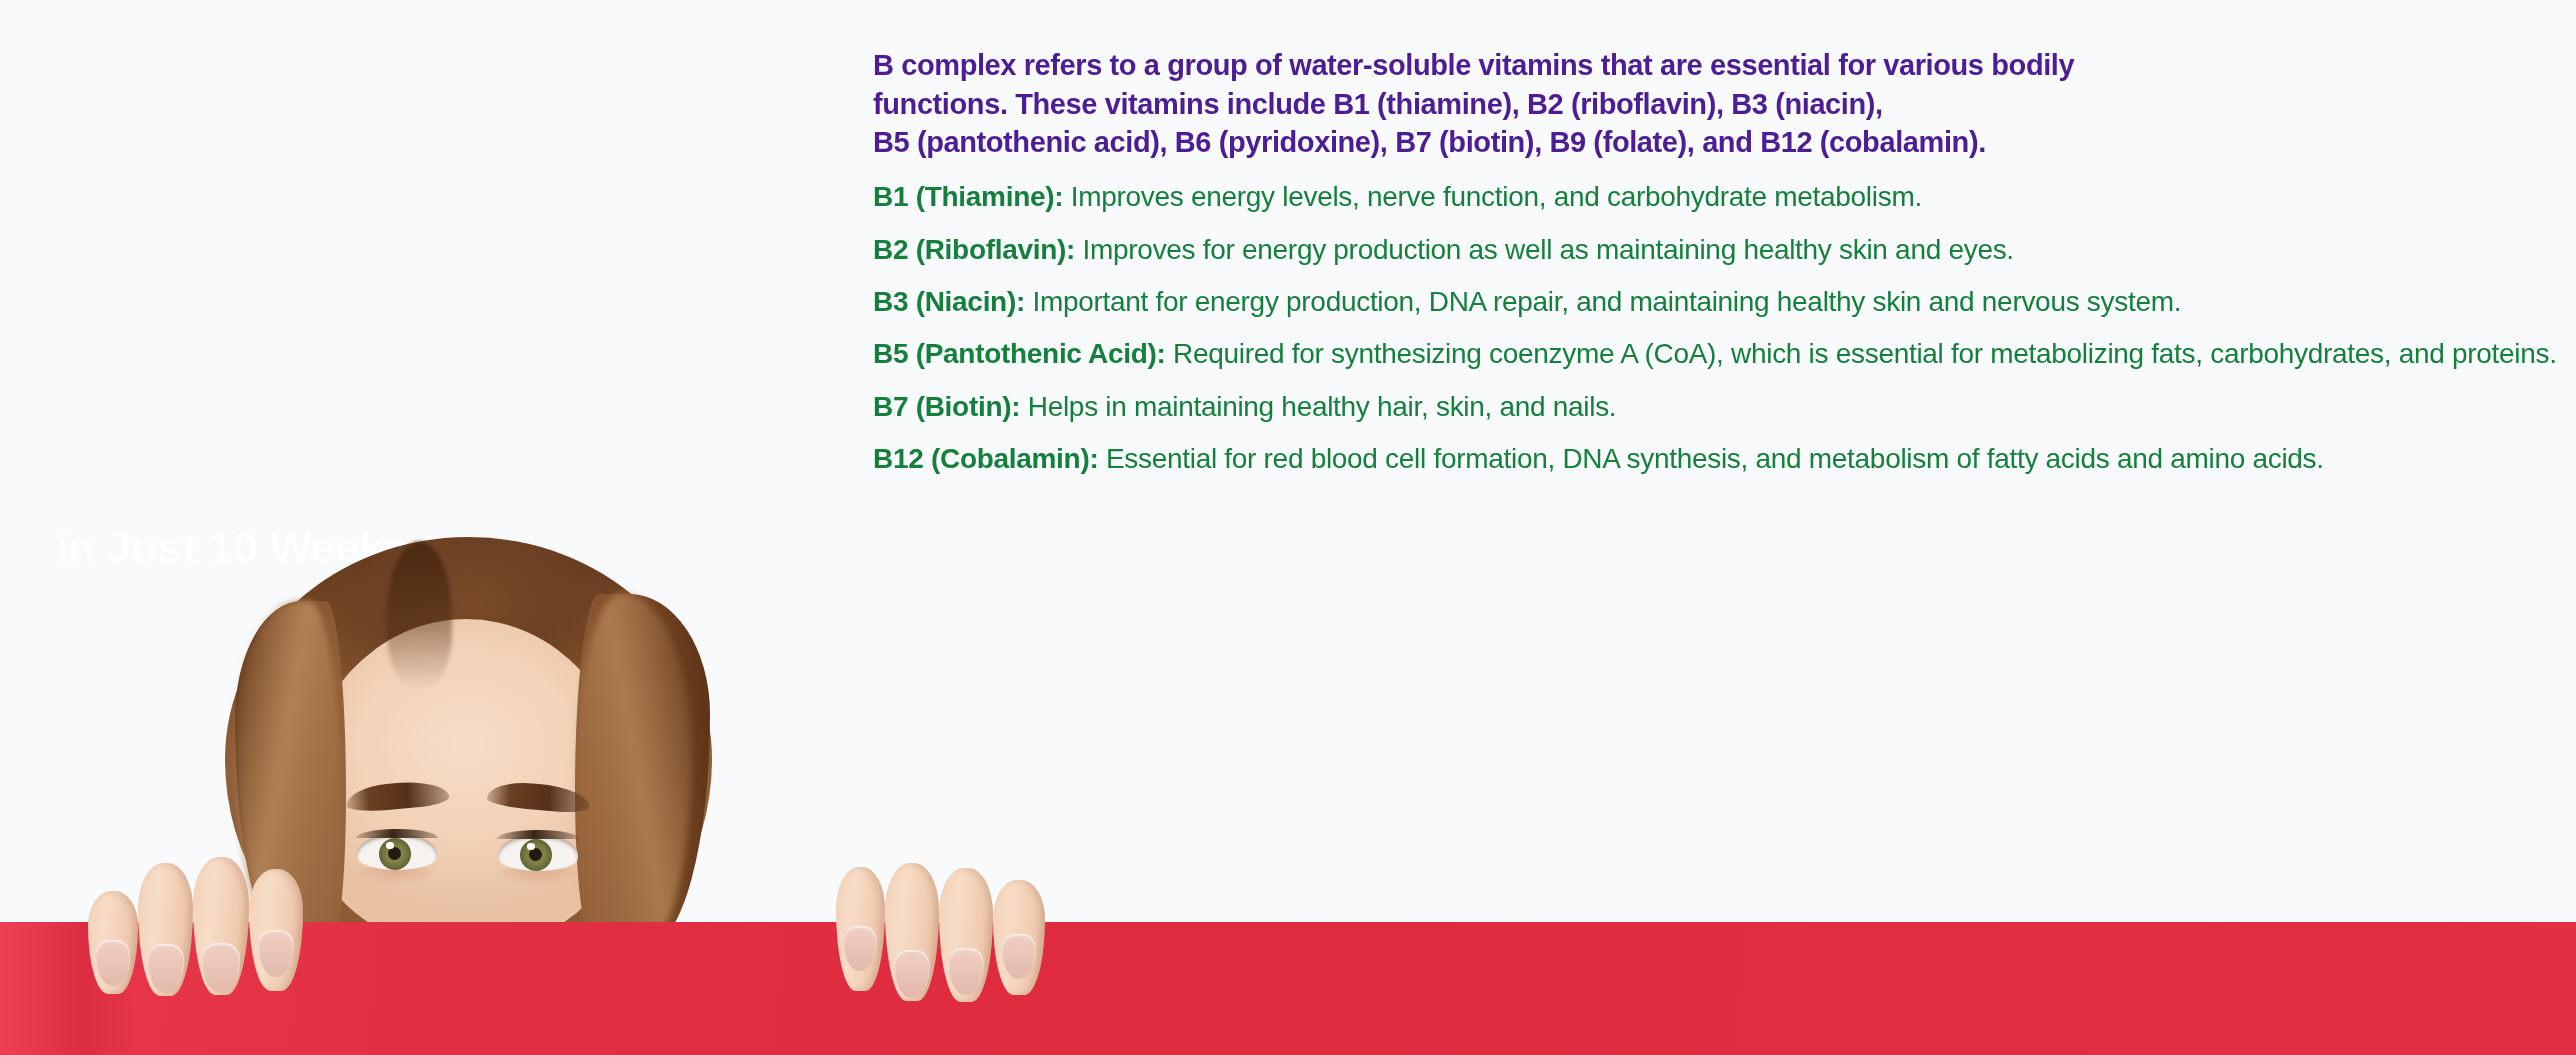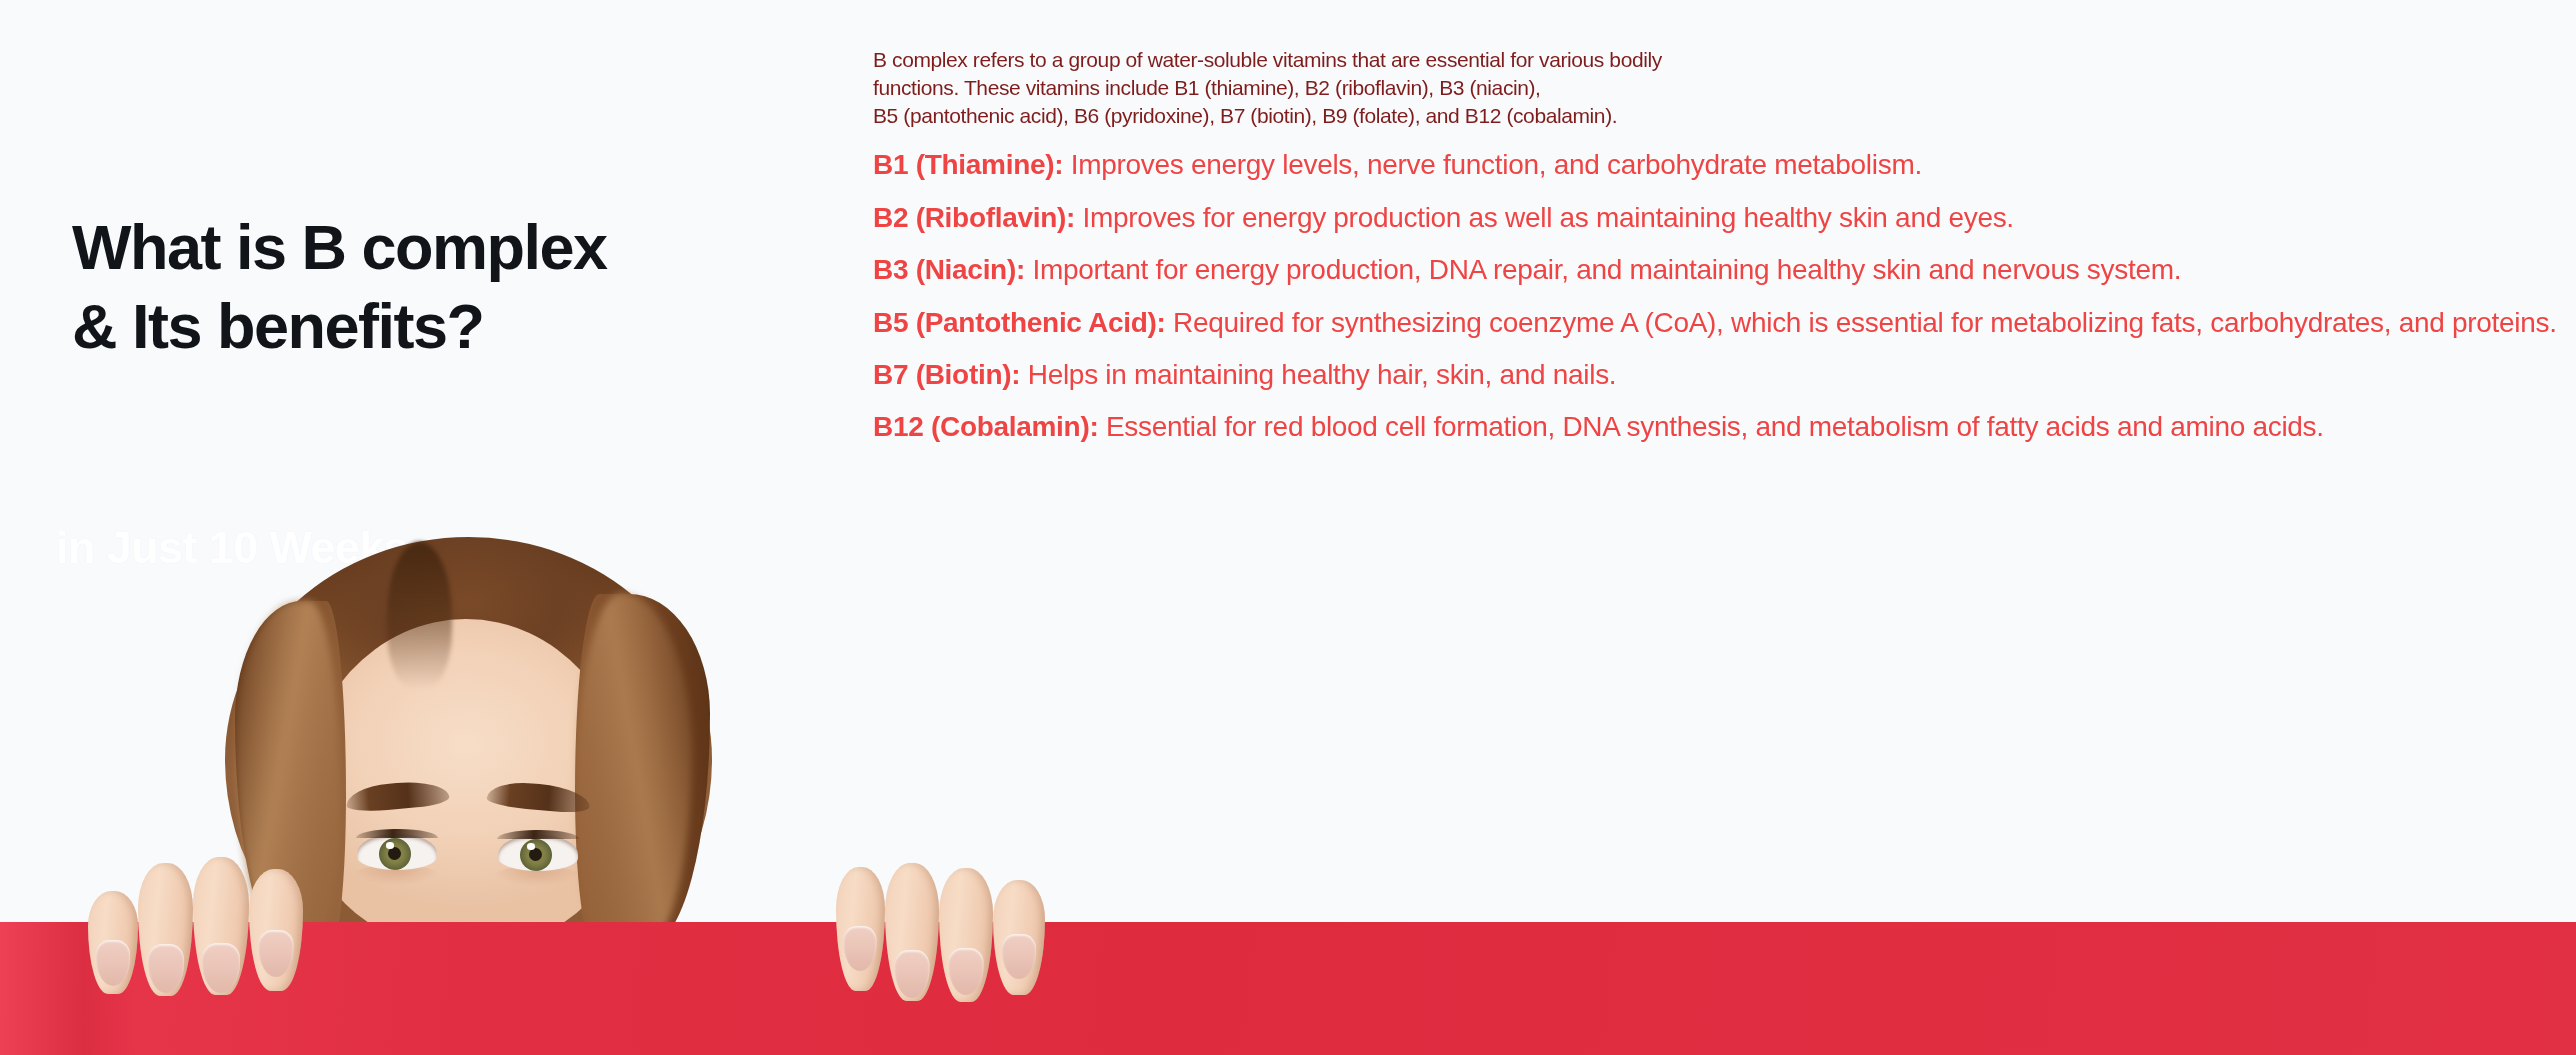--- a/index.html
+++ b/index.html
@@ -257,51 +257,47 @@
   .hand-right { left: 832px; top: 862px; width: 223px; height: 141px; }
 
   
   .content {
     position: absolute;
     left: 873px;
     top: 46px;
     width: 1689px;
   }
   .intro {
-    color: #7f1d1d;
-    font-size: 21px;
-    font-weight: 400;
+    color: #4c1d95;
+    font-size: 29px;
+    font-weight: 700;
     line-height: 1.33;
     letter-spacing: -0.4px;
     margin: 0 0 17.6px 0;
   }
   .intro .intro-line { display: block; }
 
   .benefit {
-    color: #ef4444;
+    color: #15803d;
     font-size: 28px;
     font-weight: 500;
     line-height: 1.30;
     letter-spacing: -0.3px;
     margin: 0 0 16px 0;
     max-width: 1689px;
   }
   .benefit .term { font-weight: 800; }
 </style>
 </head>
 <body>
 
 <div id="infographic">
 
   <div class="left-panel">
 
-    <div class="headline">
-      <span class="hl-line">What is B complex</span>
-      <span class="hl-line">&amp; Its benefits?</span>
-    </div>
 
     <div class="watermark">in Just 10 Weeks</div>
 
     <div class="portrait">
       <div class="hair-back"></div>
       <div class="face">
         <div class="nose-bridge"></div>
       </div>
       <div class="hair-frame-l"></div>
       <div class="hair-frame-r"></div>

